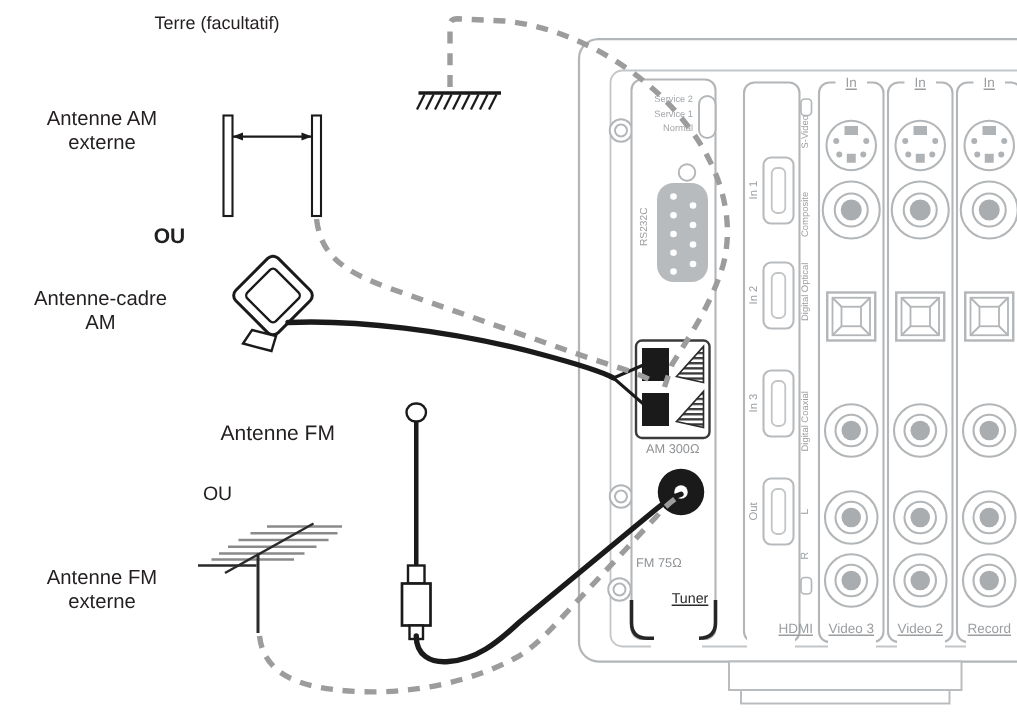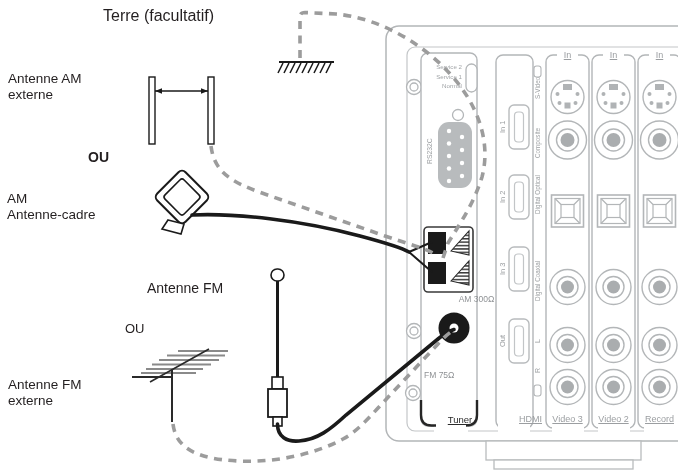--- a/index.html
+++ b/index.html
@@ -1,19 +1,19 @@
 <!DOCTYPE html>
 <html><head>
 <meta charset="utf-8">
 <style>
   html,body{margin:0;padding:0;background:#fff;}
   #stage{position:relative;width:678px;height:476px;overflow:hidden;background:#fff;
          font-family:"Liberation Sans",sans-serif;}
   #stage svg{position:absolute;left:0;top:0;}
-  .callout{position:absolute;color:#231f20;font-size:13.5px;line-height:15.5px;}
+  .callout{position:absolute;color:#231f20;font-size:13.5px;line-height:15.5px;text-align:center;}
   .callout.single{text-align:left;}
   .bold{font-weight:bold;}
   .plabel{position:absolute;color:#9b9ea1;}
   .vlabel{position:absolute;display:flex;align-items:center;justify-content:center;
           writing-mode:vertical-rl;transform:rotate(180deg);color:#9b9ea1;white-space:nowrap;}
   .seclabel{position:absolute;font-size:9px;color:#9b9ea1;text-align:center;text-decoration:underline;}
   .seclabel.dark{color:#2a2a2a;font-size:9.5px;}
   .switchlabels{position:absolute;left:418px;top:62px;width:44px;text-align:right;
                 font-size:6.2px;line-height:9.5px;color:#a2a5a8;}
 </style>
@@ -224,54 +224,54 @@
     <path d="M173,424 C176,449 198,459 238,461 C278,463 317,453 343,439 C356,432 366,421 378,408 L437,345 C444,337 449,333 454,330"></path>
   </g>
 </svg>
 
 <div class="switchlabels">
   <div>Service 2</div>
   <div>Service 1</div>
   <div>Normal</div>
 </div>
 <div class="vlabel" style="left:424px;top:130px;width:11px;height:42px;font-size:6.8px;">RS232C</div>
-<div class="plabel" style="left:424px;top:294px;width:49px;text-align:center;font-size:8.5px;color:#8f9295;margin-left:28px;">AM 300Ω</div>
+<div class="plabel" style="left:424px;top:294px;width:49px;text-align:center;font-size:8.5px;color:#8f9295;">AM 300Ω</div>
 <div class="plabel" style="left:424px;top:370px;width:49px;font-size:8.5px;color:#8f9295;">FM 75Ω</div>
 
 <div class="vlabel" style="left:497px;top:105px;width:10px;height:44px;font-size:7.5px;">In 1</div>
 <div class="vlabel" style="left:497px;top:175px;width:10px;height:44px;font-size:7.5px;">In 2</div>
 <div class="vlabel" style="left:497px;top:247px;width:10px;height:44px;font-size:7.5px;">In 3</div>
 <div class="vlabel" style="left:497px;top:316px;width:10px;height:50px;font-size:7.5px;">Out</div>
 
 <div class="vlabel" style="left:532px;top:60px;width:10px;height:56px;font-size:6.3px;">S-Video</div>
 <div class="vlabel" style="left:532px;top:120px;width:10px;height:46px;font-size:6.3px;">Composite</div>
 <div class="vlabel" style="left:532px;top:164px;width:10px;height:62px;font-size:6.3px;">Digital Optical</div>
 <div class="vlabel" style="left:532px;top:250px;width:10px;height:62px;font-size:6.3px;">Digital Coaxial</div>
 <div class="vlabel" style="left:532px;top:331px;width:10px;height:20px;font-size:7px;">L</div>
 <div class="vlabel" style="left:532px;top:360px;width:10px;height:20px;font-size:7px;">R</div>
 
 <div class="seclabel" style="left:546px;top:50px;width:43px;">In</div>
 <div class="seclabel" style="left:592px;top:50px;width:43px;">In</div>
 <div class="seclabel" style="left:638px;top:50px;width:43px;">In</div>
 
-<div class="seclabel dark" style="left:421px;top:414px;width:78px;">Tuner</div>
+<div class="seclabel dark" style="left:421px;top:394px;width:78px;">Tuner</div>
 <div class="seclabel" style="left:512px;top:414px;width:37px;">HDMI</div>
 <div class="seclabel" style="left:546px;top:414px;width:43px;">Video 3</div>
 <div class="seclabel" style="left:592px;top:414px;width:43px;">Video 2</div>
 <div class="seclabel" style="left:638px;top:414px;width:43px;">Record</div>
 
-<div class="callout single" style="left:103px;top:8px;font-size:16px;">Terre (facultatif)</div>
+<div class="callout single" style="left:103px;top:8px;font-size:12px;">Terre (facultatif)</div>
 <div class="callout" style="left:8px;top:71px;width:120px;">
   <div>Antenne AM</div>
   <div>externe</div>
 </div>
 <div class="callout bold" style="left:88px;top:150px;width:50px;font-size:14px;">OU</div>
 <div class="callout" style="left:7px;top:191px;width:120px;">
+  <div>Antenne-cadre</div>
   <div>AM</div>
-  <div>Antenne-cadre</div>
 </div>
 <div class="callout single" style="left:147px;top:281px;font-size:14px;">Antenne FM</div>
 <div class="callout" style="left:125px;top:321px;width:40px;font-size:13px;">OU</div>
 <div class="callout" style="left:8px;top:377px;width:120px;">
   <div>Antenne FM</div>
   <div>externe</div>
 </div>
 
 </div>
 

